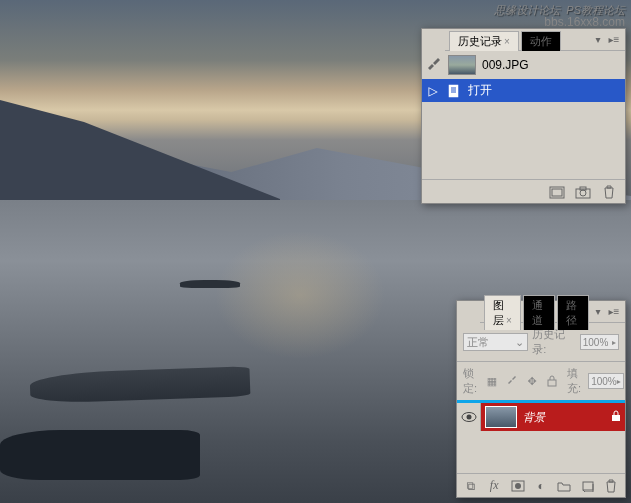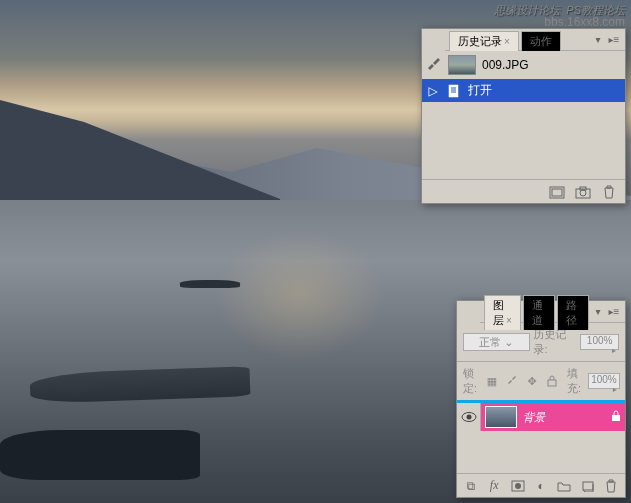--- a/index.html
+++ b/index.html
@@ -33,31 +33,31 @@
 .history-item { display: flex; align-items: center; padding: 3px 4px; gap: 6px; }
 .history-item.selected { background: #2858c8; color: #fff; }
 .history-marker { width: 14px; display: flex; justify-content: center; }
 .history-icon { width: 16px; height: 14px; display: inline-flex; align-items: center; justify-content: center; }
 .panel-footer { height: 24px; display: flex; align-items: center; justify-content: flex-end; gap: 10px; padding: 0 8px; border-top: 1px solid #aaa; background: #d4d0c8; }
 .footer-icon { width: 16px; height: 16px; display: inline-flex; align-items: center; justify-content: center; color: #666; font-size: 12px; }
 
 
 .layers-panel { bottom: 5px; right: 5px; width: 170px; }
 .layers-opts { display: flex; align-items: center; padding: 4px 6px; gap: 4px; border-bottom: 1px solid #aaa; }
-.blend-select { width: 70px; height: 18px; font-size: 11px; background: #e8e8e8; border: 1px solid #aaa; padding: 0 15px; display: flex; align-items: center; justify-content: space-between; color: #888; }
+.blend-select { width: 70px; height: 18px; font-size: 11px; background: #e8e8e8; border: 1px solid #aaa; padding: 0 3px; display: flex; align-items: center; justify-content: space-between; color: #888; }
 .opt-label { font-size: 11px; color: #888; }
-.opt-input { width: 42px; height: 16px; font-size: 10px; background: #e8e8e8; border: 1px solid #aaa; padding: 0 2px; color: #888; display: flex; align-items: center; flex-direction: column; }
+.opt-input { width: 42px; height: 16px; font-size: 10px; background: #e8e8e8; border: 1px solid #aaa; padding: 0 2px; color: #888; display: flex; align-items: center; }
 .layers-lock { display: flex; align-items: center; padding: 4px 6px; gap: 7px; border-bottom: 3px solid #0ea5e9; }
 .lock-icons { display: flex; gap: 4px; }
 .lock-icon { width: 16px; height: 16px; display: inline-flex; align-items: center; justify-content: center; font-size: 11px; color: #888; }
 .layers-list { height: 70px; background: #d4d0c8; }
 .layer-row { display: flex; align-items: center; height: 28px; }
 .layer-vis { width: 24px; height: 28px; display: flex; align-items: center; justify-content: center; border-right: 1px solid #aaa; }
 .layer-content { flex: 1; display: flex; align-items: center; gap: 6px; padding: 0 4px; height: 100%; }
-.layer-content.selected { background: #ec4899; color: #fff; }
+.layer-content.selected { background: #b91c1c; color: #fff; }
 .layer-thumb { width: 32px; height: 22px; background: linear-gradient(to bottom, #8898a8 0%, #687888 50%, #485868 100%); border: 1px solid #fff; }
 .layer-name { font-style: italic; font-size: 11px; }
 .layer-lock { margin-left: auto; color: #fff; font-size: 11px; }
 .layers-footer { height: 24px; display: flex; align-items: center; justify-content: flex-end; gap: 8px; padding: 0 6px; border-top: 1px solid #aaa; }
 .brush-icon { width: 16px; height: 14px; display: inline-block; }
 </style>
 </head>
 <body>
 
 <div class="canvas">

